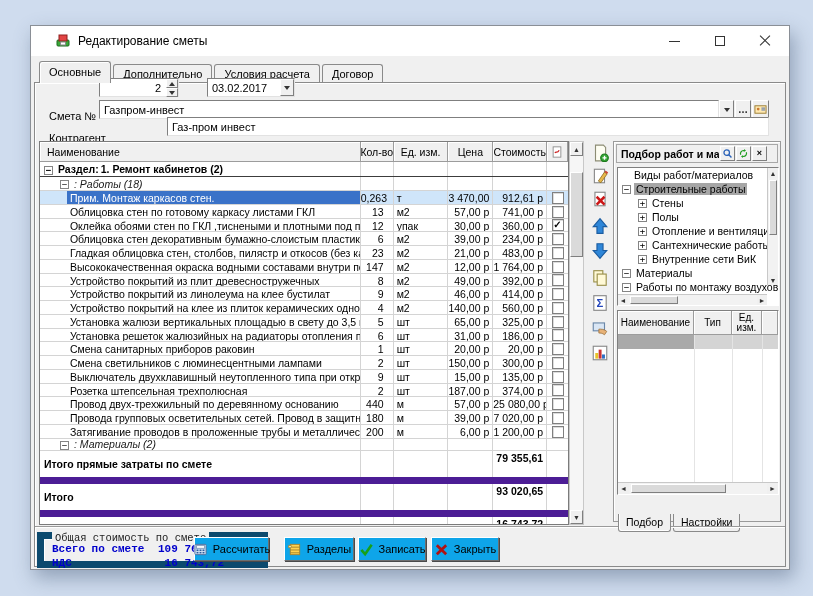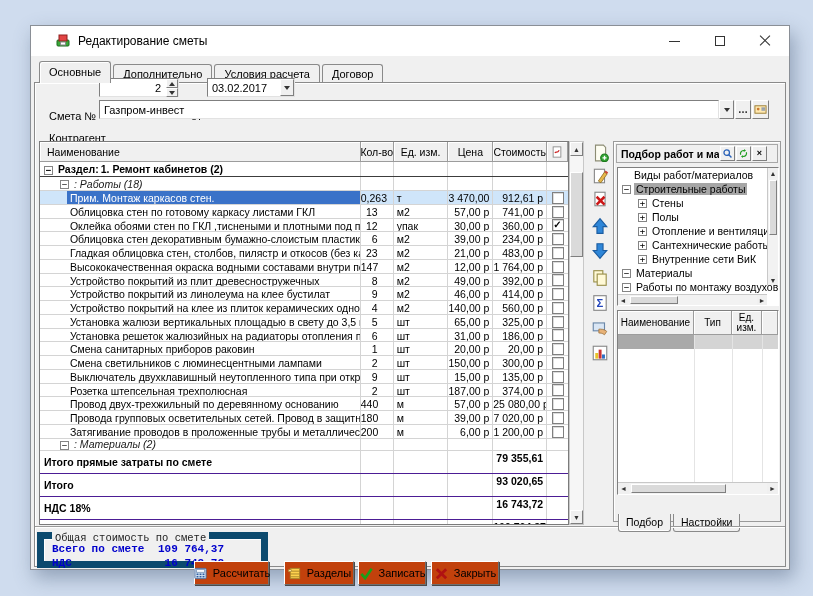--- a/index.html
+++ b/index.html
@@ -48,32 +48,32 @@
   .gh { border-right:1px solid #9c9c9c; border-bottom:1px solid #9c9c9c; box-shadow:inset 1px 1px 0 #fff;
         font-size:10.5px; display:flex; align-items:center; justify-content:center; overflow:hidden; white-space:nowrap; }
   .gh.name { width:322px; justify-content:flex-start; padding-left:7px; }
   .gh.qty { width:33px; } .gh.unit { width:55px; } .gh.price { width:45px; } .gh.cost { width:54px; } .gh.chk { width:21px; }
 
   .grow { display:flex; border-bottom:1px solid #d4d4d4; background:#fff; }
   .grow .c { border-right:1px solid #d4d4d4; font-size:10.5px; line-height:12.5px; overflow:hidden;
              white-space:nowrap; padding-top:1px; }
   .c.ind { width:27px; border-right:none; }
   .c.name { width:295px; padding-left:3px; }
-  .c.qty { width:33px; text-align:right; padding-right:15px; }
+  .c.qty { width:33px; text-align:right; padding-right:9px; }
   .c.unit { width:55px; padding-left:3px; }
   .c.price { width:45px; text-align:right; padding-right:3px; }
   .c.cost { width:54px; text-align:right; padding-right:3px; }
   .c.chk { width:21px; display:flex; align-items:center; justify-content:center; border-right:none; }
   .grow.data { height:13.75px; }
   .grow.rowsel { background:#cfe5fa; }
   .grow.rowsel .c.name { background:#3a72c8; color:#fff; }
   .grow.secrow { height:15px; border-bottom:1px solid #3c3c3c; font-weight:bold; }
   .grow.grprow { height:14px; font-style:italic; color:#1a1a1a; }
   .grow.grprow.cut { height:12px; }
-  .grow.sum { height:23px; border-bottom:1px solid #4c1d95; font-weight:bold; }
+  .grow.sum { height:33px; border-bottom:7px solid #4c1d95; font-weight:bold; }
   .c.biglabel { width:322px; padding-left:4px; display:flex; align-items:center; }
   .exp { display:inline-block; width:9px; height:9px; border:1px solid #848484; background:#fff;
          font-size:9px; line-height:7px; text-align:center; margin:1px 5px 0 0; flex:none; font-family:"DejaVu Sans Mono",monospace; }
   .cb { width:12px; height:12px; background:#fff; border:1px solid #808080; box-shadow:inset 1px 1px 0 #dcdcdc;
         font-size:10px; line-height:10px; text-align:center; }
   .cb.checked::after { content:"✓"; font-weight:bold; }
 
   
   .sb { position:absolute; background:#f6f6f6; border:1px solid #c8c8c8; }
   .sb-btn { position:absolute; background:#f0f0f0; border:1px solid; border-color:#fff #7f7f7f #7f7f7f #fff;
@@ -121,21 +121,21 @@
   .ptab.active { box-shadow:inset 1px -1px 0 #fff; font-weight:normal; z-index:3; position:relative; }
 
   
   .hrdiv { position:absolute; left:4px; right:4px; top:500px; height:2px; border-top:1px solid #9a9a9a; border-bottom:1px solid #fff; }
   .groupbox { position:absolute; left:6px; top:506px; width:231px; height:36px; border:7px solid #0c4a6e;
               box-shadow:inset 1px 1px 0 #fff;font-family:Liberation Mono, monospace; }
   .gb-label { position:absolute; top:-7px; left:8px; background:#f0f0f0; font-size:10.5px; padding:0 3px; color:#222; }
   .gb-row { position:absolute; left:8px; font-size:11px; font-weight:bold; color:#0000cc; }
   .gb-val { position:absolute; font-size:11px; font-weight:bold; color:#0000cc; text-align:right; width:80px; }
 
-  .btn { position:absolute; top:535px; height:24px; background:#c2410c; border:1px solid;
+  .btn { position:absolute; top:511px; height:24px; background:#0ea5e9; border:1px solid;
          border-color:#fff #6f6f6f #6f6f6f #fff; box-shadow:1px 1px 0 #4a4a4a; font-size:11px;
          display:flex; align-items:center; justify-content:center; gap:5px; }
   .btn svg { width:15px; height:15px; flex:none; }
 </style>
 </head>
 <body>
 
 <div class="desktop">
  <div class="window">
 
@@ -191,20 +191,21 @@
       </div>
   <div class="mini-btn" style="left:721px;top:74px;width:17px;height:19px;">
     <svg width="13" height="13" viewBox="0 0 14 14">
       <rect x="1" y="3" width="12" height="8" fill="#ffe9b0" stroke="#9a7b30"></rect>
       <circle cx="4.5" cy="6.5" r="1.5" fill="#cc7a33"></circle>
       <path d="M8 5.5h4M8 7.5h4" stroke="#4466aa" stroke-width="1"></path>
     </svg>
   </div>
 
   <span class="lbl" style="left:18px;top:95px;">Наименование объекта</span>
+  <input class="fld" style="left: 136px; top: 91px; width: 602px;" value="Газ-пром инвест">
 
   <div class="grid">
     <div class="ghead">
       <div class="gh name">Наименование</div>
       <div class="gh qty">Кол-во</div>
       <div class="gh unit">Ед. изм.</div>
       <div class="gh price">Цена</div>
       <div class="gh cost">Стоимость</div>
       <div class="gh chk">
         <svg width="12" height="14" viewBox="0 0 14 14">

